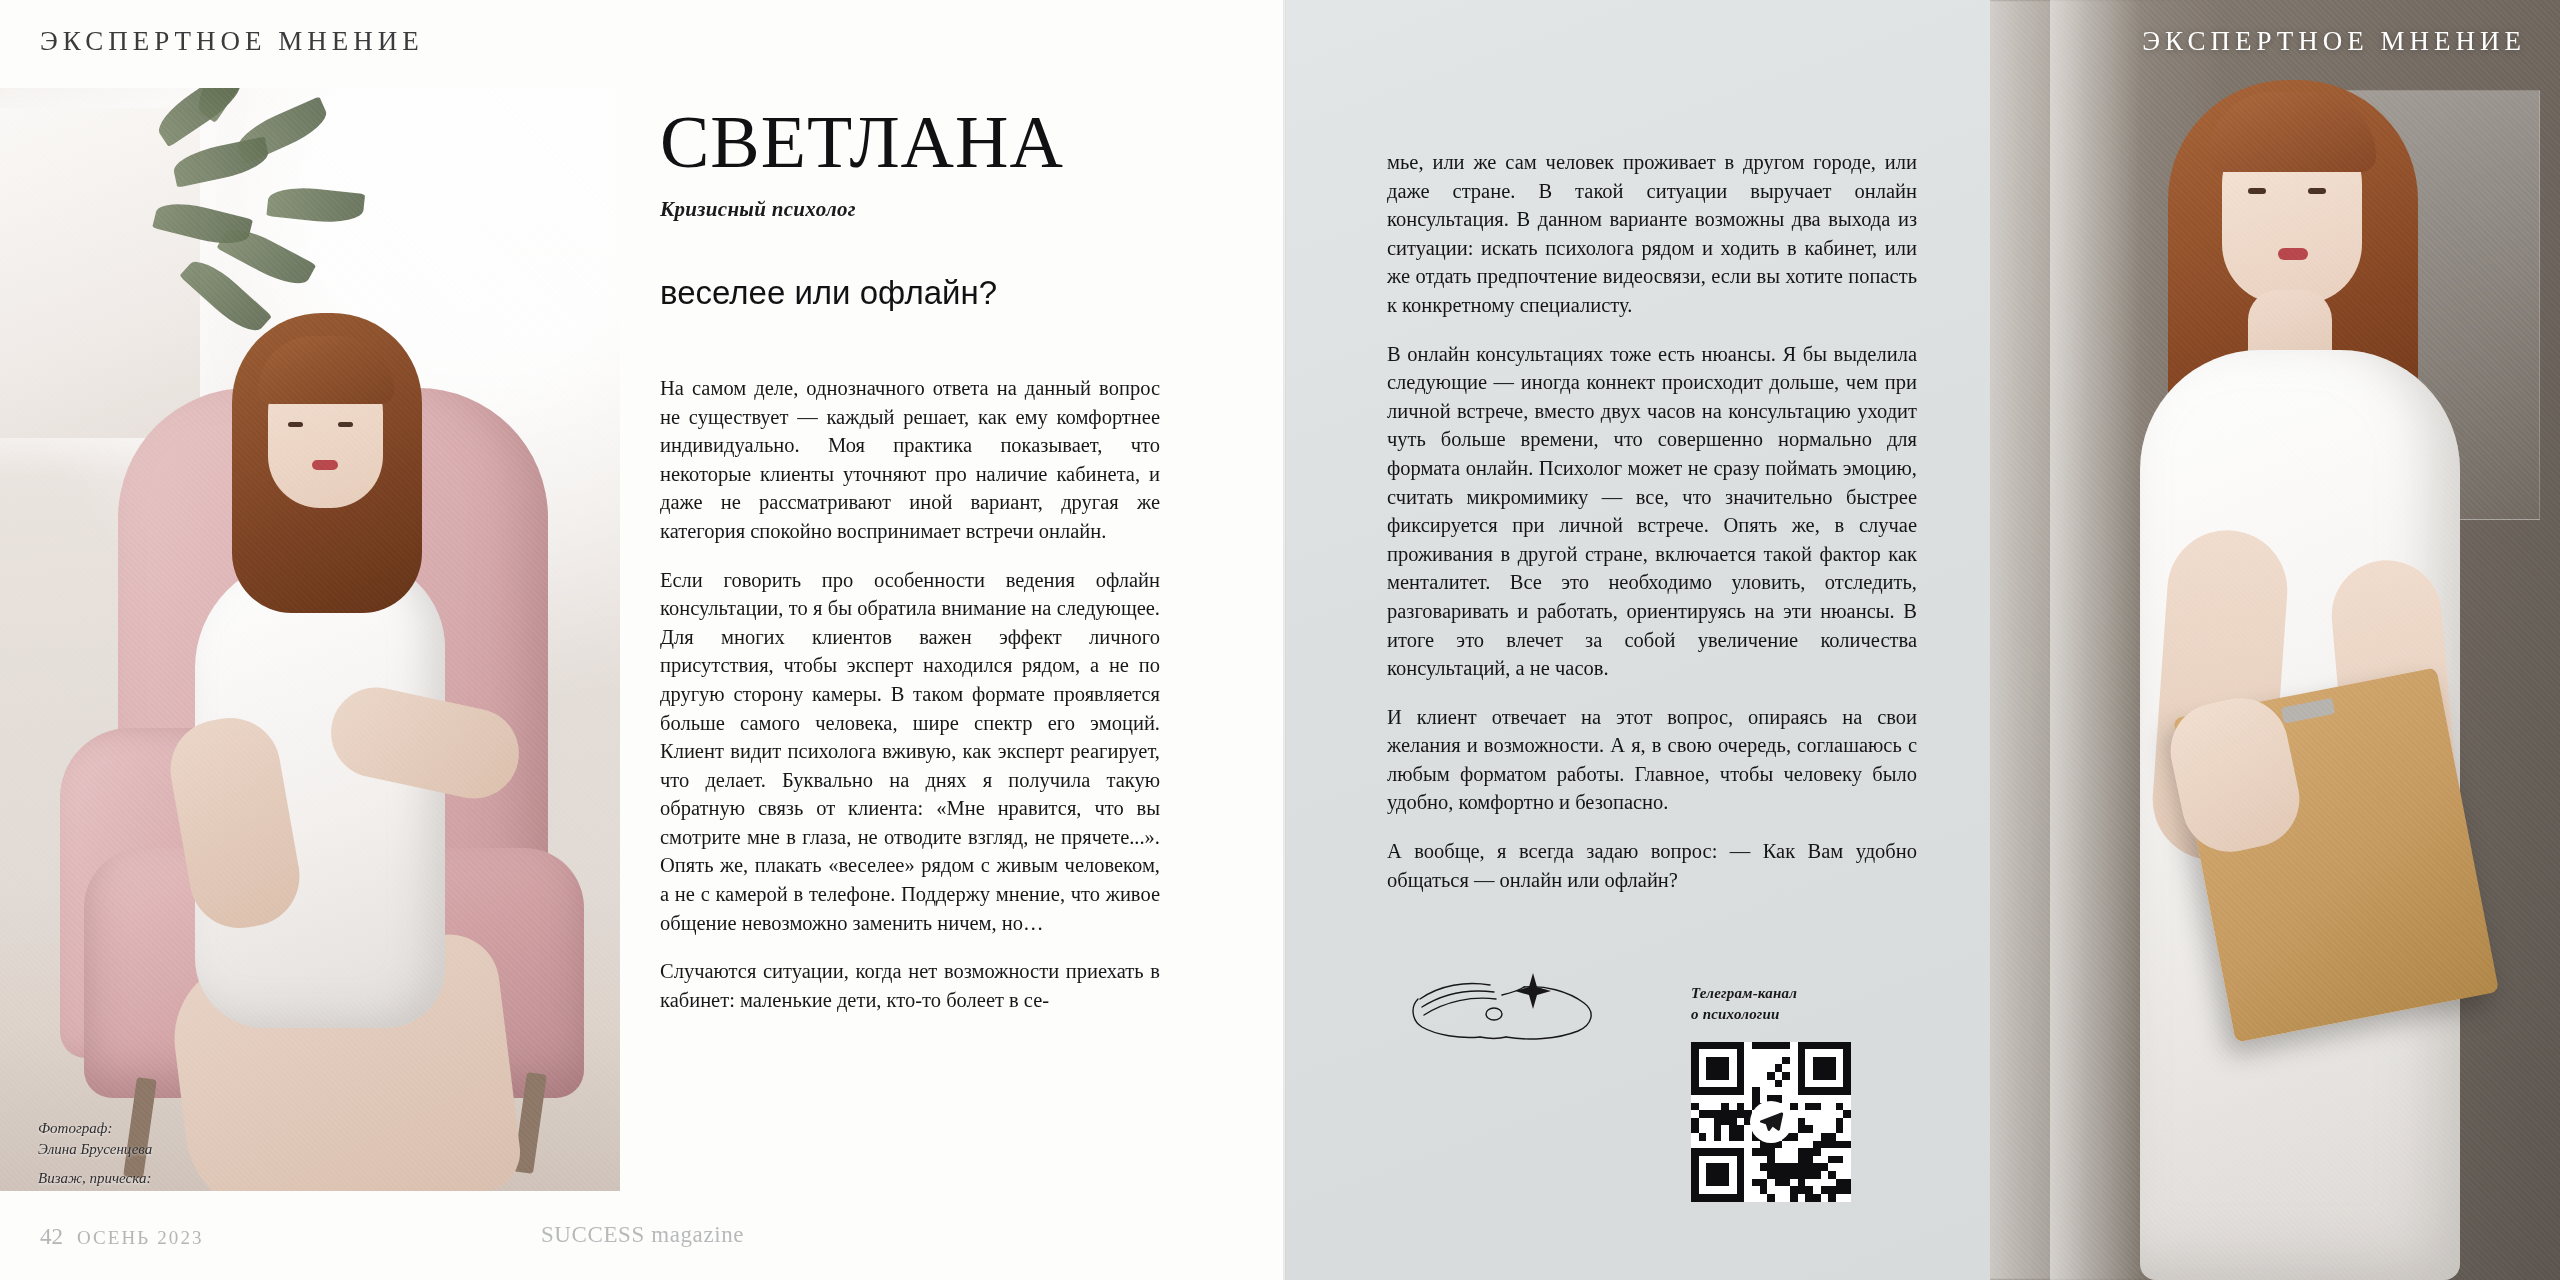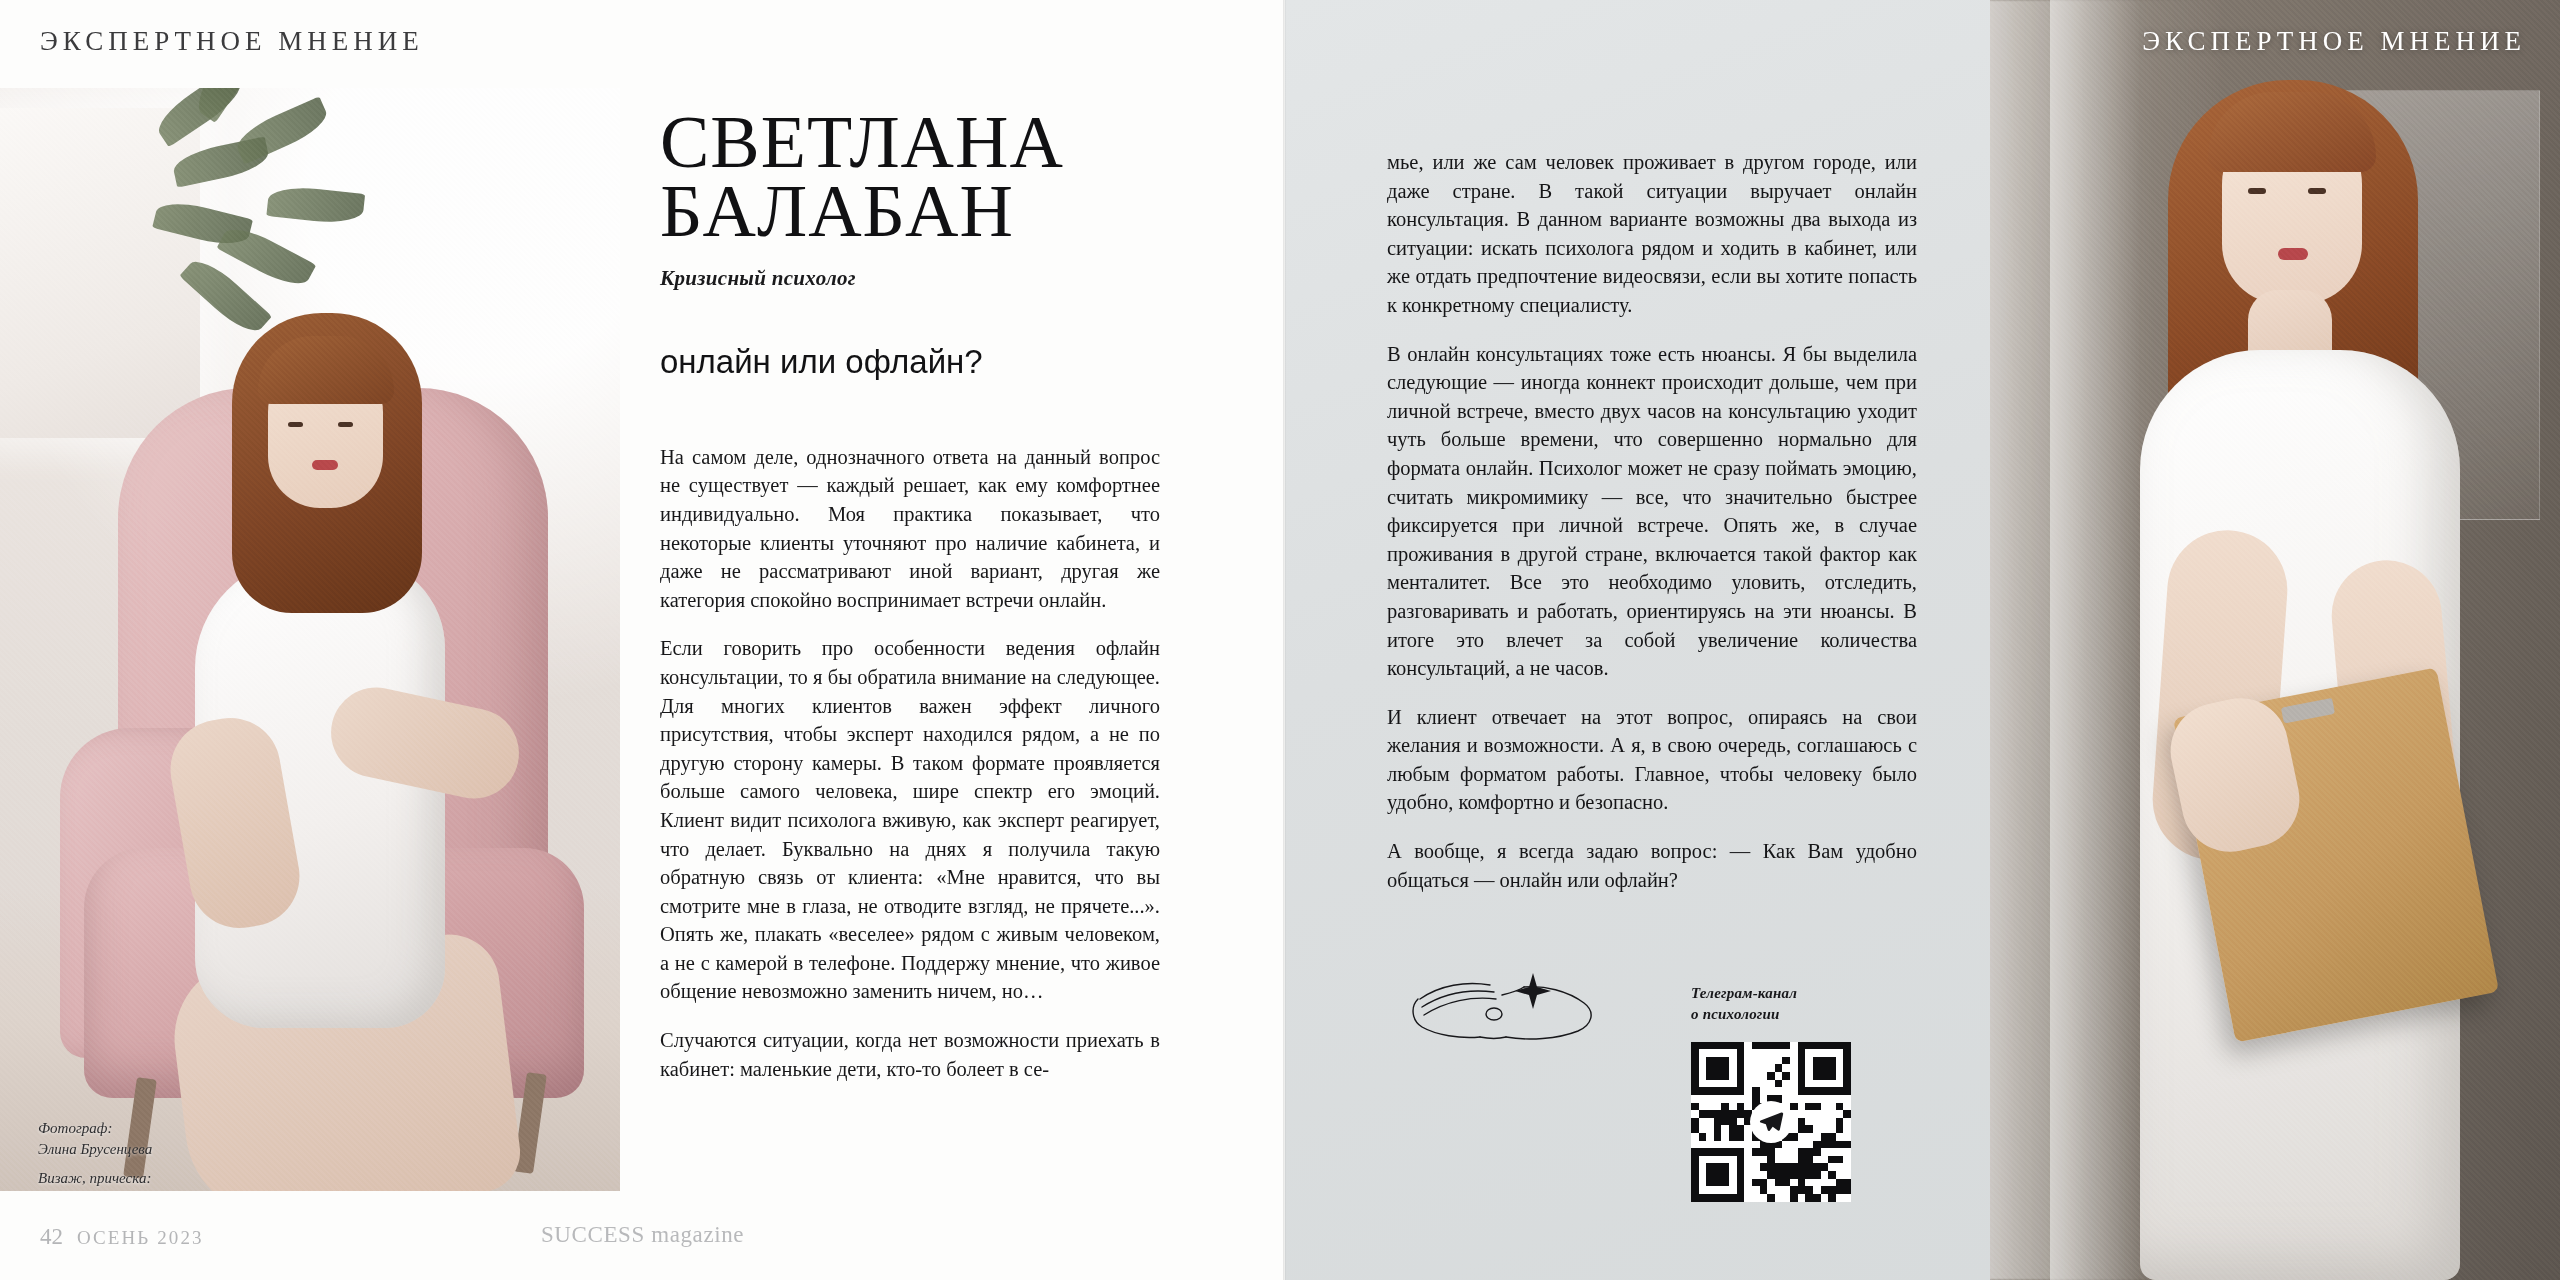--- a/index.html
+++ b/index.html
@@ -397,26 +397,25 @@
           <div>Визаж, прическа:</div>
           <div>Ольга Солтанниязова</div>
         </div>
 
       </div>
     </div>
 
     <div class="col-left">
       <div class="lede-name">
         <div>СВЕТЛАНА</div>
-        <div>БАЛАБАН</div>
       </div>
       <div class="lede-role">Кризисный психолог</div>
 
       <div class="headline">
-        <div>онлайн или офлайн?</div>
+        <div>веселее или офлайн?</div>
       </div>
 
       <div class="body-col">
         <p>На самом деле, однозначного ответа на данный вопрос не существует — каждый решает, как ему комфортнее индивидуально. Моя практика показывает, что некоторые клиенты уточняют про наличие кабинета, и даже не рассматривают иной вариант, другая же категория спокойно воспринимает встречи онлайн.</p>
         <p>Если говорить про особенности ведения офлайн консультации, то я бы обратила внимание на следующее. Для многих клиентов важен эффект личного присутствия, чтобы эксперт находился рядом, а не по другую сторону камеры. В таком формате проявляется больше самого человека, шире спектр его эмоций. Клиент видит психолога вживую, как эксперт реагирует, что делает. Буквально на днях я получила такую обратную связь от клиента: «Мне нравится, что вы смотрите мне в глаза, не отводите взгляд, не прячете...».  Опять же, плакать «веселее» рядом с живым человеком, а не с камерой в телефоне. Поддержу мнение, что живое общение невозможно заменить ничем, но…</p>
         <p>Случаются ситуации, когда нет возможности приехать в кабинет: маленькие дети, кто-то болеет в се-</p>
       </div>
     </div>
 
     <div class="folio">

